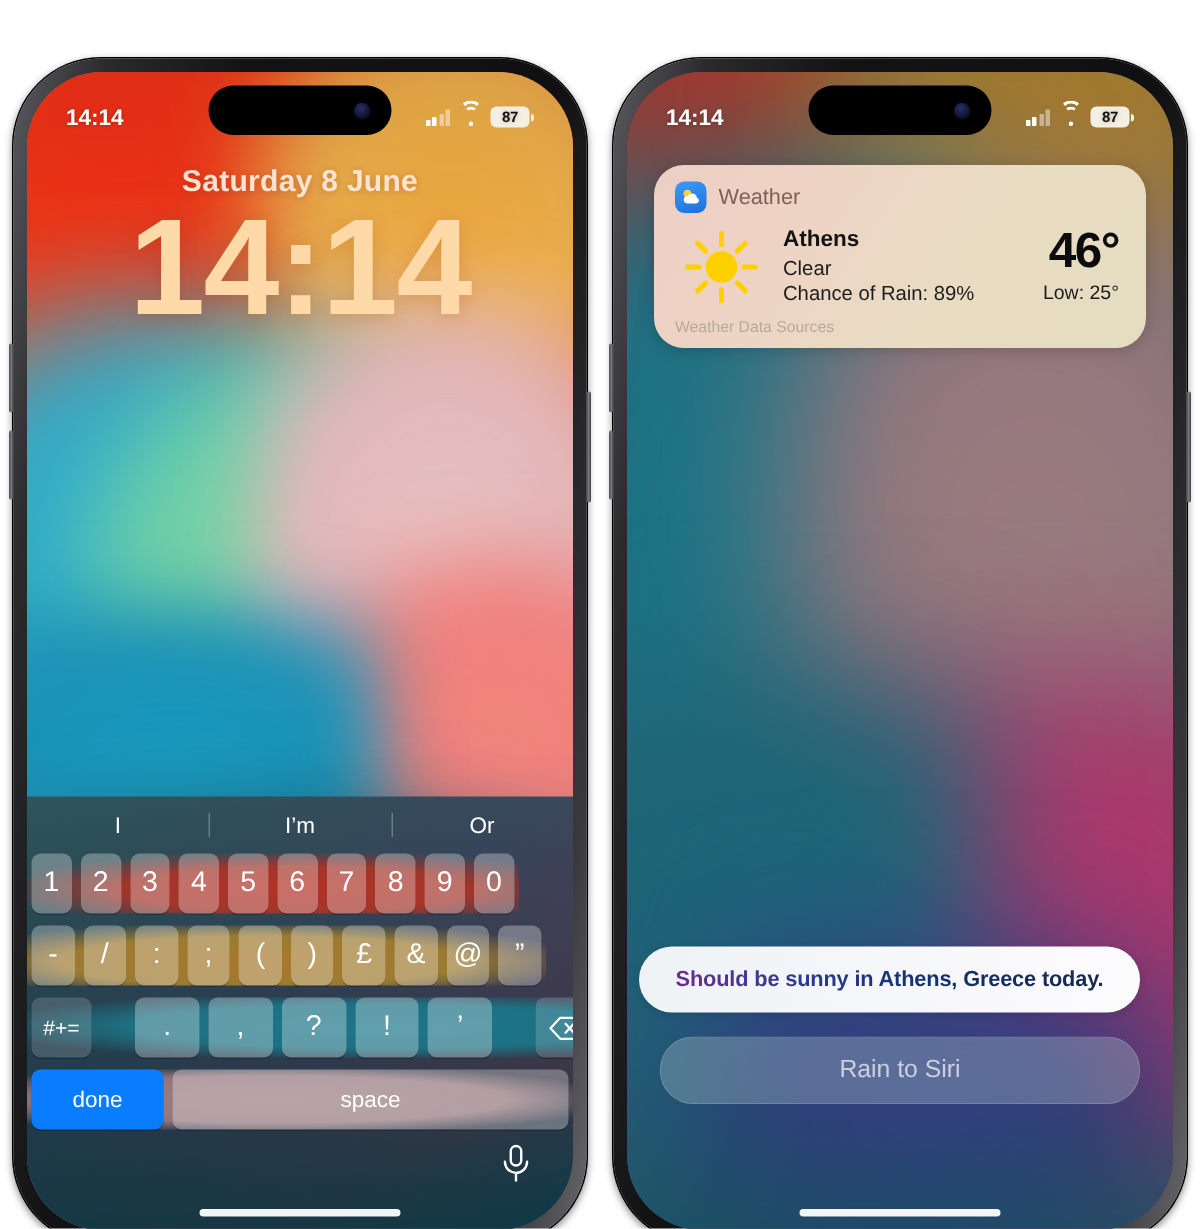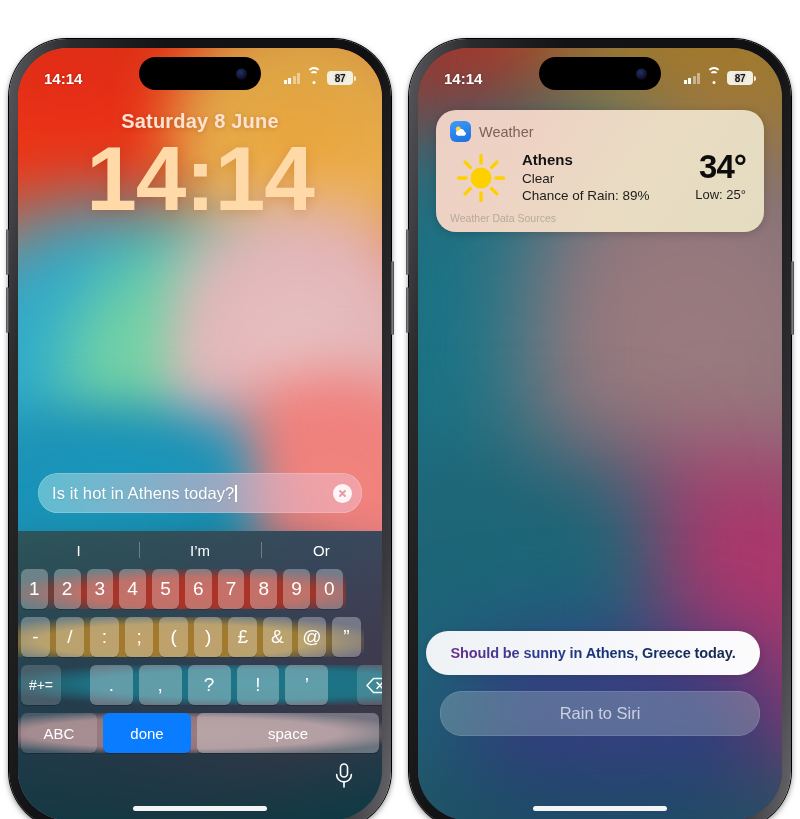--- a/index.html
+++ b/index.html
@@ -297,28 +297,20 @@
           </div>
         </div>
 
         <div class="island">
           <div class="face-dot"></div>
         </div>
 
         <div class="lock-date">Saturday 8 June</div>
         <div class="lock-time">14:14</div>
 
-        <div class="siri-input">
-          <div class="txt"><span>Is it hot in Athens today?</span><span class="caret"></span></div>
-          <div class="clear-btn">
-            <svg width="11" height="11" viewBox="0 0 11 11">
-                <path d="M3 3 L8 8 M8 3 L3 8" stroke="#e09aa8" stroke-width="1.8" stroke-linecap="round"></path>
-              </svg>
-          </div>
-        </div>
 
         <div class="kb">
           <div class="kb-tint"></div>
           <div class="kb-inner">
 
             <div class="predict">
               <div class="cell">I</div>
               <div class="cell">I’m</div>
               <div class="cell">Or</div>
             </div>
@@ -360,21 +352,20 @@
               <div class="key sp"></div>
               <div class="key fn sym">
                 <svg width="23" height="17" viewBox="0 0 23 17" fill="none">
                   <path d="M7.5 1.5 H20.5 a1.5 1.5 0 0 1 1.5 1.5 v11 a1.5 1.5 0 0 1 -1.5 1.5 H7.5 L1 8.5 Z" stroke="#fff" stroke-width="1.5" stroke-linejoin="round"></path>
                   <path d="M11 5.5 L16.5 11.5 M16.5 5.5 L11 11.5" stroke="#fff" stroke-width="1.5" stroke-linecap="round"></path>
                 </svg>
               </div>
             </div>
 
             <div class="krow r4">
-              <div class="key abc">ABC</div>
               <div class="key done">done</div>
               <div class="key space">space</div>
             </div>
 
             <div class="mic-row">
               <div class="mic">
                 <svg width="20" height="26" viewBox="0 0 20 26" fill="none">
                   <rect x="6.5" y="1" width="7" height="13" rx="3.5" stroke="#fff" stroke-width="1.6"></rect>
                   <path d="M2.6 11.5 a7.4 7.4 0 0 0 14.8 0" stroke="#fff" stroke-width="1.6" stroke-linecap="round"></path>
                   <path d="M10 19.2 V24" stroke="#fff" stroke-width="1.6" stroke-linecap="round"></path>
@@ -459,21 +450,21 @@
                   <line x1="16.4" y1="37.6" x2="11.1" y2="42.9"></line>
                 </g>
               </svg>
             </div>
             <div class="w-info">
               <div class="w-city">Athens</div>
               <div class="w-line">Clear</div>
               <div class="w-line">Chance of Rain: 89%</div>
             </div>
             <div class="w-right">
-              <div class="w-temp">34°</div>
+              <div class="w-temp">46°</div>
               <div class="w-low">Low: 25°</div>
             </div>
           </div>
           <div class="w-foot">Weather Data Sources</div>
         </div>
 
         <div class="siri-answer">
           <span>Should be sunny in Athens, Greece today.</span>
         </div>
 

